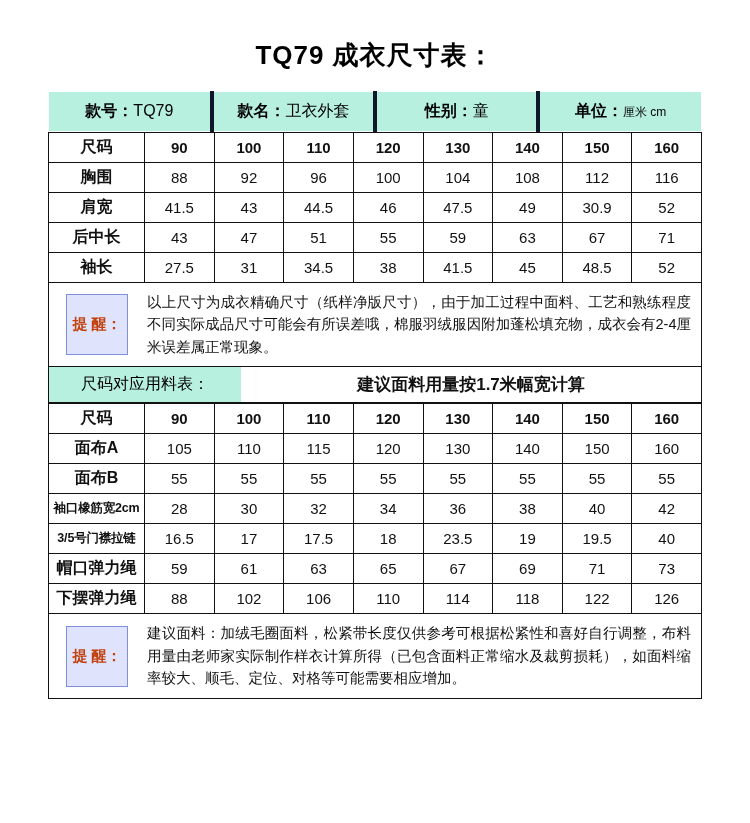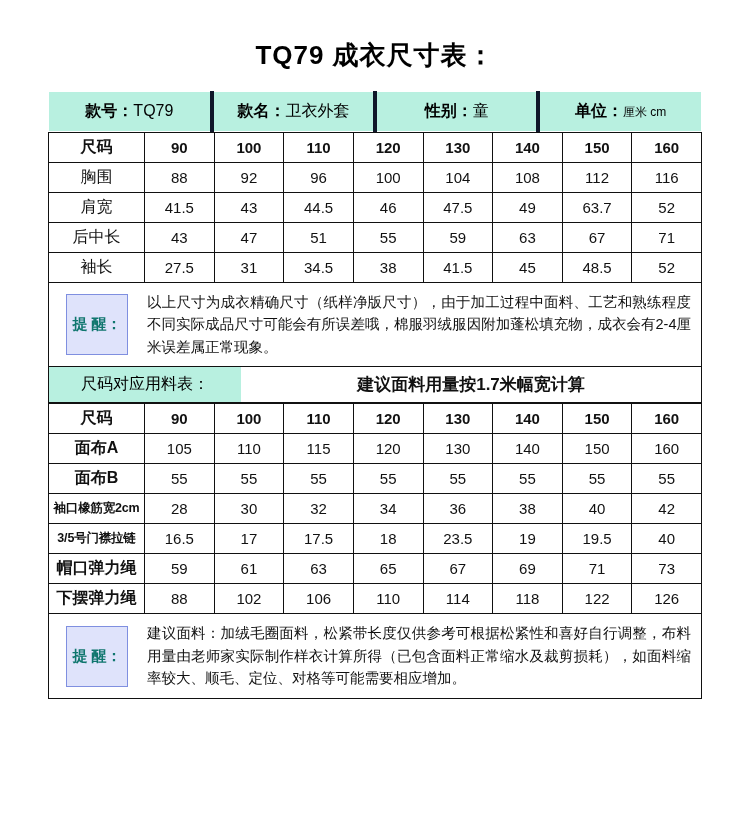--- a/index.html
+++ b/index.html
@@ -61,21 +61,21 @@
     border-top: none;
   }
   .sizetable td {
     border: 1px solid #111;
     text-align: center;
     font-size: 15px;
     height: 29px;
     padding: 0;
   }
   .sizetable td.rowhead {
-    font-weight: normal;
+    font-weight: bold;
     width: 96px;
     font-size: 16px;
   }
   .sizetable td.val {
     font-size: 15px;
   }
   .sizetable tr.firstrow td {
     font-weight: bold;
   }
 
@@ -92,21 +92,21 @@
     width: 96px;
     min-width: 96px;
     display: flex;
     align-items: center;
     justify-content: center;
     align-self: stretch;
   }
   .notebadge {
     background: #dfe3fb;
     border: 1px solid #7f8fe0;
-    color: #0f766e;
+    color: #c2410c;
     font-size: 15px;
     font-weight: bold;
     padding: 20px 5px;
     white-space: nowrap;
   }
   .notetext {
     flex: 1;
     font-size: 14.5px;
     line-height: 1.55;
     padding: 8px 10px 8px 2px;
@@ -224,21 +224,21 @@
       <td class="val">116</td>
     </tr>
     <tr>
       <td class="rowhead">肩宽</td>
       <td class="val">41.5</td>
       <td class="val">43</td>
       <td class="val">44.5</td>
       <td class="val">46</td>
       <td class="val">47.5</td>
       <td class="val">49</td>
-      <td class="val">63.7</td>
+      <td class="val">30.9</td>
       <td class="val">52</td>
     </tr>
     <tr>
       <td class="rowhead">后中长</td>
       <td class="val">43</td>
       <td class="val">47</td>
       <td class="val">51</td>
       <td class="val">55</td>
       <td class="val">59</td>
       <td class="val">63</td>

